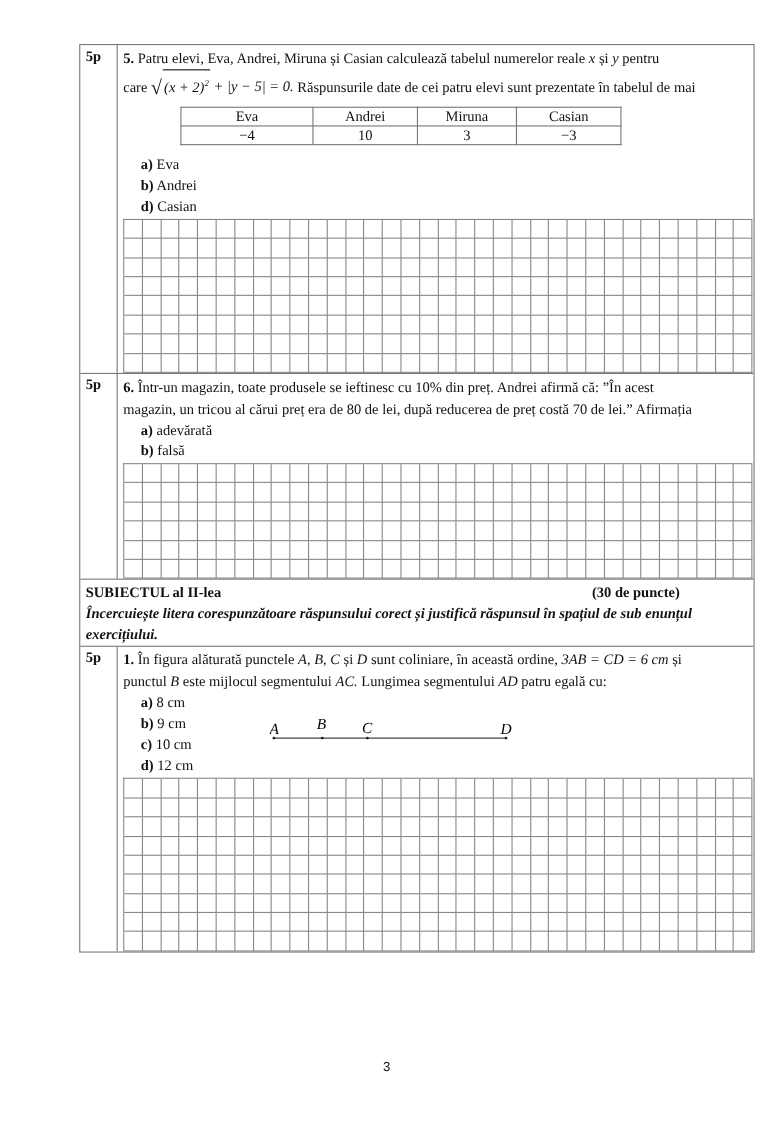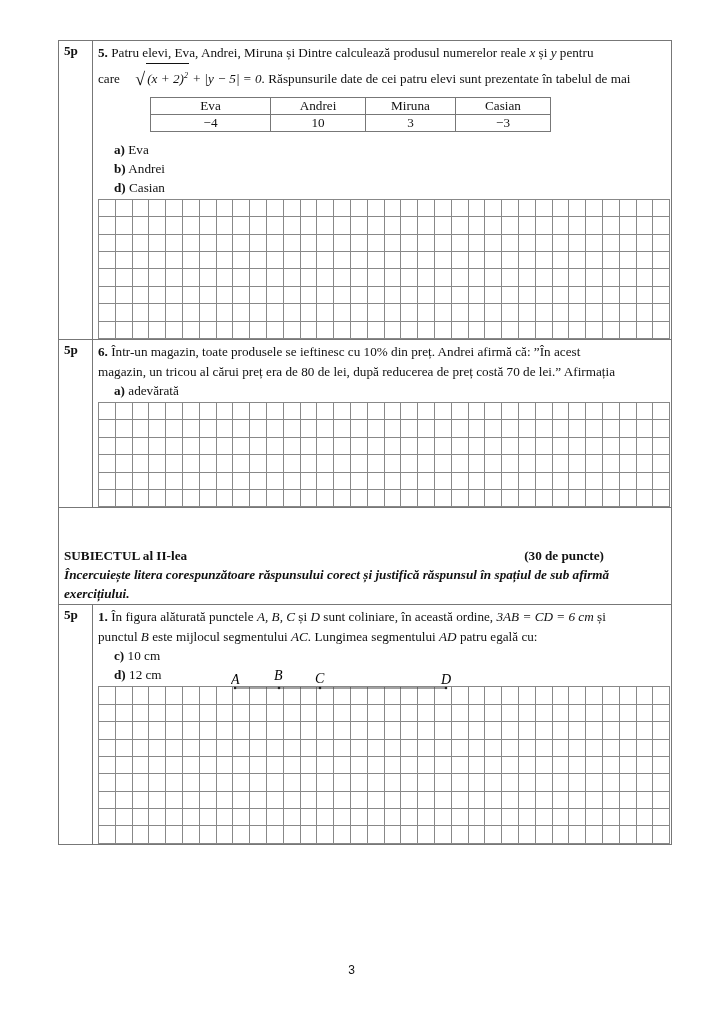--- a/index.html
+++ b/index.html
@@ -1,54 +1,54 @@
 <!DOCTYPE html>
 <html><head>
 <meta charset="utf-8">
 <style>
   html, body { margin: 0; padding: 0; background: #ffffff; }
   body { width: 703px; height: 1024px; position: relative; overflow: hidden;
          font-family: "Liberation Serif", serif; color: #111; font-size: 13.2px; }
-  .frame { position: absolute; left: 58px; top: 40px; width: 614px;
+  .frame { position: absolute; left: 72px; top: 40px; width: 614px;
            border: 1px solid #777; box-sizing: border-box; }
   .row { display: flex; border-bottom: 1px solid #777; }
   .row:last-child { border-bottom: none; }
   .pts { width: 34px; flex: 0 0 34px; border-right: 1px solid #777; font-weight: bold;
          padding: 2px 0 0 5px; box-sizing: border-box; }
   .content { flex: 1; padding: 2px 4px 0 5px; box-sizing: border-box; }
   .line { line-height: 19.5px; white-space: nowrap; }
   .b { font-weight: bold; }
   .i { font-style: italic; }
   .opt { padding-left: 16px; line-height: 19px; }
   .grid { margin: 2px -1px 0 0; border-top: 1px solid #888; border-left: 1px solid #888;
           display: grid; grid-template-columns: repeat(34, 16.8px); }
   .grid div { height: 17.4px; border-right: 1px solid #888; border-bottom: 1px solid #888; box-sizing: border-box; }
   table.ans { border-collapse: collapse; margin: 6px 0 8px 52px; font-size: 13.2px; }
   table.ans td { border: 1px solid #777; text-align: center; padding: 0 2px; height: 16px; line-height: 16px; }
   .subj { padding: 2px 5px 1px 5px; }
-  .subj-head { display: flex; justify-content: space-between; font-weight: bold; line-height: 19px; padding-right: 62px; margin-top: 36px; }
+  .subj-head { display: flex; justify-content: space-between; font-weight: bold; line-height: 19px; padding-right: 62px; }
   .subj-inst { font-weight: bold; font-style: italic; line-height: 19px; }
-  .math { font-family: "Liberation Serif", serif; margin-left: 12px; }
+  .math { font-family: "Liberation Serif", serif; }
   .sqrt { display: inline-block; border-top: 1px solid #111; padding: 0 1px; margin-left: 1px; }
   .sqrt-sign { font-size: 18px; vertical-align: -2px; }
   .fig { position: relative; }
   .pagenum { position: absolute; top: 963px; left: 0; width: 703px; text-align: center;
              font-family: "Liberation Sans", sans-serif; font-size: 12px; }
 </style>
 </head>
 <body>
 
 <div class="frame">
 
   <div class="row">
     <div class="pts">5p</div>
     <div class="content">
       <div class="line">
         <span class="b">5.</span>
-        <span>Patru elevi, Eva, Andrei, Miruna și Dintre calculează produsul numerelor reale</span>
+        <span>Patru elevi, Eva, Andrei, Miruna și Casian calculează tabelul numerelor reale</span>
         <span class="i">x</span>
         <span>și</span>
         <span class="i">y</span>
         <span>pentru</span>
       </div>
       <div class="line" style="line-height:24px;">
         <span>care</span>
         <span class="math">
           <span class="sqrt-sign">√</span><span class="sqrt i"><span>(x + 2)</span><sup style="font-size:8px;">2</sup></span>
           <span class="i">+ |y − 5| = 0.</span>
@@ -353,20 +353,21 @@
 
   <div class="row">
     <div class="pts">5p</div>
     <div class="content">
       <div class="line">
         <span class="b">6.</span>
         <span>Într-un magazin, toate produsele se ieftinesc cu 10%  din preț. Andrei afirmă că: ”În acest</span>
       </div>
       <div class="line">magazin, un tricou al cărui preț era de 80 de lei, după reducerea de preț costă 70 de lei.” Afirmația</div>
       <div class="opt"><span class="b">a)</span> <span>adevărată</span></div>
+      <div class="opt"><span class="b">b)</span> <span>falsă</span></div>
       <div class="grid">
           <div></div>
           <div></div>
           <div></div>
           <div></div>
           <div></div>
           <div></div>
           <div></div>
           <div></div>
           <div></div>
@@ -568,21 +569,21 @@
         </div>
     </div>
   </div>
 
   <div class="row">
     <div class="subj" style="width:100%;">
       <div class="subj-head">
         <span>SUBIECTUL al II-lea</span>
         <span>(30 de puncte)</span>
       </div>
-      <div class="subj-inst">Încercuiește litera corespunzătoare răspunsului corect și justifică răspunsul în spațiul de sub afirmă exercițiului.</div>
+      <div class="subj-inst">Încercuiește litera corespunzătoare răspunsului corect și justifică răspunsul în spațiul de sub enunțul exercițiului.</div>
     </div>
   </div>
 
   <div class="row">
     <div class="pts">5p</div>
     <div class="content">
       <div class="line">
         <span class="b">1.</span>
         <span>În figura alăturată punctele</span>
         <span class="i">A, B, C</span>
@@ -595,20 +596,22 @@
       <div class="line">
         <span>punctul</span>
         <span class="i">B</span>
         <span>este mijlocul segmentului</span>
         <span class="i">AC.</span>
         <span>Lungimea segmentului</span>
         <span class="i">AD</span>
         <span>patru egală cu:</span>
       </div>
       <div class="fig">
+        <div class="opt"><span class="b">a)</span> <span>8  cm</span></div>
+        <div class="opt"><span class="b">b)</span> <span>9  cm</span></div>
         <div class="opt"><span class="b">c)</span> <span>10  cm</span></div>
         <div class="opt"><span class="b">d)</span> <span>12  cm</span></div>
         <svg width="240" height="30" style="position:absolute; left:133px; top:18px;">
           <line x1="4" y1="24" x2="215" y2="24" stroke="#444" stroke-width="1"></line>
           <circle cx="4" cy="24" r="1.3" fill="#222"></circle>
           <circle cx="48" cy="24" r="1.3" fill="#222"></circle>
           <circle cx="89" cy="24" r="1.3" fill="#222"></circle>
           <circle cx="215" cy="24" r="1.3" fill="#222"></circle>
           <text x="0" y="20" font-family="Liberation Serif, serif" font-style="italic" font-size="14">A</text>
           <text x="43" y="16" font-family="Liberation Serif, serif" font-style="italic" font-size="14">B</text>

